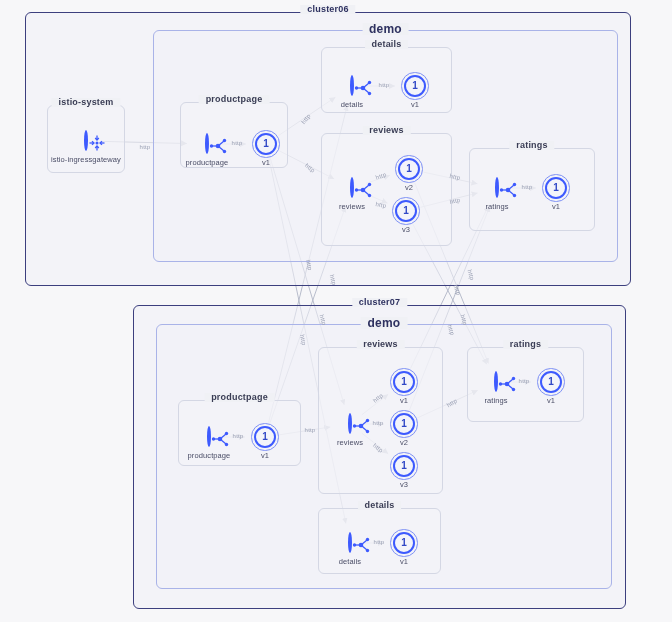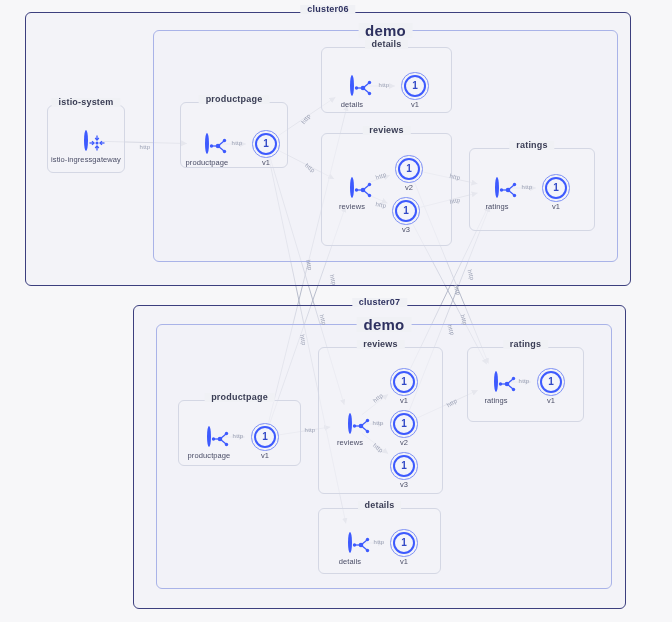--- a/index.html
+++ b/index.html
@@ -19,21 +19,21 @@
   .grp-namespace{border:1.2px solid #a9b3e8;background:rgba(241,242,248,0.5);}
   .grp-app{border:1px solid #d4d7e4;background:rgba(243,244,249,0.45);}
 
   .grp-label{
     position:absolute;top:-8px;left:50%;transform:translateX(-50%);
     padding:0 7px;white-space:nowrap;
     background:#f0f1f5;
     line-height:1;
   }
   .lbl-cluster{font-size:9px;font-weight:bold;color:#2e3160;letter-spacing:.2px;}
-  .lbl-namespace{font-size:15px;font-weight:bold;color:#2e3160;letter-spacing:.2px;}
+  .lbl-namespace{font-size:12px;font-weight:bold;color:#2e3160;letter-spacing:.2px;}
   .lbl-app{font-size:9px;font-weight:bold;color:#3a3d55;letter-spacing:.2px;}
 
   
   .node{position:absolute;width:0;height:0;}
   .node .glyph{
     position:absolute;left:50%;top:50%;
     transform:translate(-50%,-50%);
   }
   .node .cap{
     position:absolute;left:50%;top:14px;

